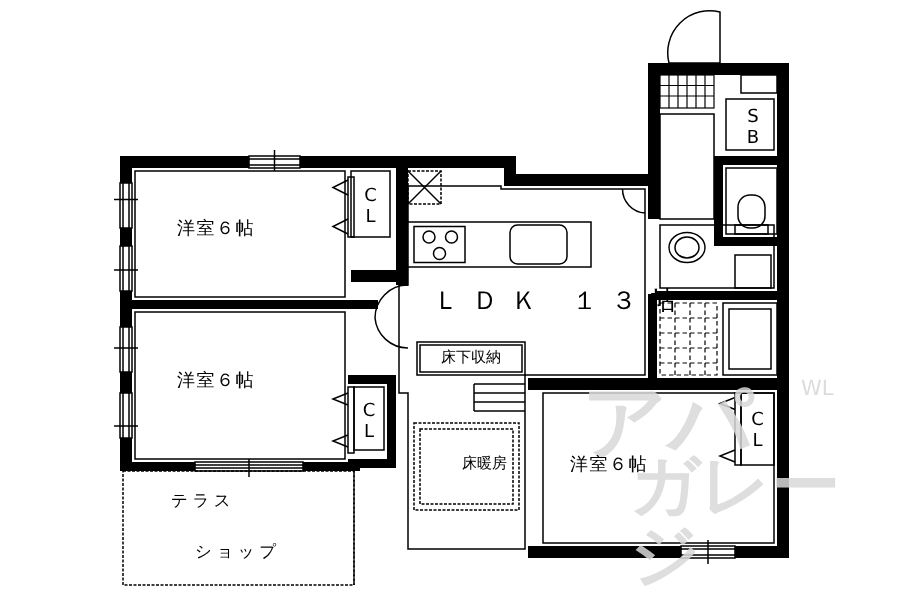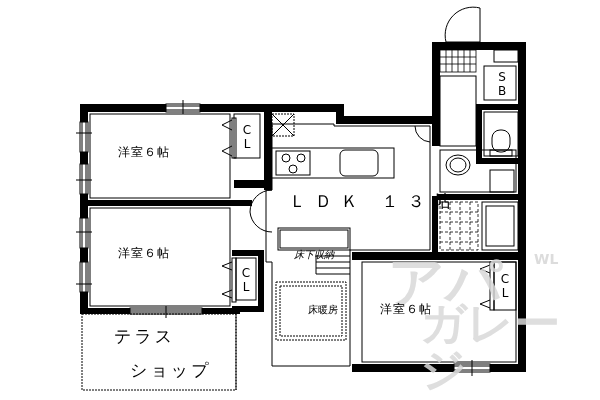--- a/index.html
+++ b/index.html
@@ -3,23 +3,23 @@
   <meta charset="utf-8">
   <style>
     html, body { margin: 0; padding: 0; background: #ffffff; }
     body { width: 600px; height: 400px; overflow: hidden; position: relative; font-family: "DejaVu Sans", sans-serif; }
     #plan { position: absolute; left: 0; top: 0; width: 600px; height: 400px; }
     .lbl { position: absolute; color: #000; white-space: nowrap; line-height: 1; }
     .room { font-size: 12px; letter-spacing: 1px; }
     .ldk { font-size: 17px; letter-spacing: 9px; }
     .small { font-size: 10px; }
     .cl { font-size: 12px; line-height: 14px; text-align: center; width: 12px; }
-    .mid { font-size: 17px; letter-spacing: 3px; }
+    .mid { font-size: 11px; letter-spacing: 3px; }
     .wm { position: absolute; font-weight: bold; color: #d9d9d9; font-size: 56px; line-height: 1; opacity: 0.85; }
-    .wm2 { position: absolute; font-weight: bold; color: #dcdcdc; font-size: 14px; line-height: 1; }
+    .wm2 { position: absolute; font-weight: normal; color: #dcdcdc; font-size: 14px; line-height: 1; }
   </style>
 </head>
 <body>
 
 <svg id="plan" viewBox="0 0 600 400" xmlns="http://www.w3.org/2000/svg">
   <g fill="none" stroke="#000" stroke-width="1">
 
     <g fill="#000" stroke="none">
 
       <rect x="80" y="104" width="192" height="8"></rect>
@@ -181,16 +181,16 @@
 <div class="lbl room" style="left:118px; top:146px;">洋室６帖</div>
 <div class="lbl room" style="left:118px; top:247px;">洋室６帖</div>
 <div class="lbl room" style="left:380px; top:303px;">洋室６帖</div>
 <div class="lbl ldk" style="left:289px; top:193px;text-align:center;">ＬＤＫ １３帖</div>
 
 <div class="lbl cl" style="left:241px; top:123px;"><span>C</span><br><span>L</span></div>
 <div class="lbl cl" style="left:240px; top:266px;"><span>C</span><br><span>L</span></div>
 <div class="lbl cl" style="left:499px; top:272px;"><span>C</span><br><span>L</span></div>
 <div class="lbl cl" style="left:496px; top:70px;"><span>S</span><br><span>B</span></div>
 
-<div class="lbl small" style="left:294px; top:250px;font-style:italic;">床下収納</div>
+<div class="lbl small" style="left:294px; top:234px;">床下収納</div>
 <div class="lbl small" style="left:308px; top:305px;">床暖房</div>
 <div class="lbl mid" style="left:114px; top:328px;">テラス</div>
 <div class="lbl mid" style="left:130px; top:362px;">ショップ</div>
 
 </body></html>

